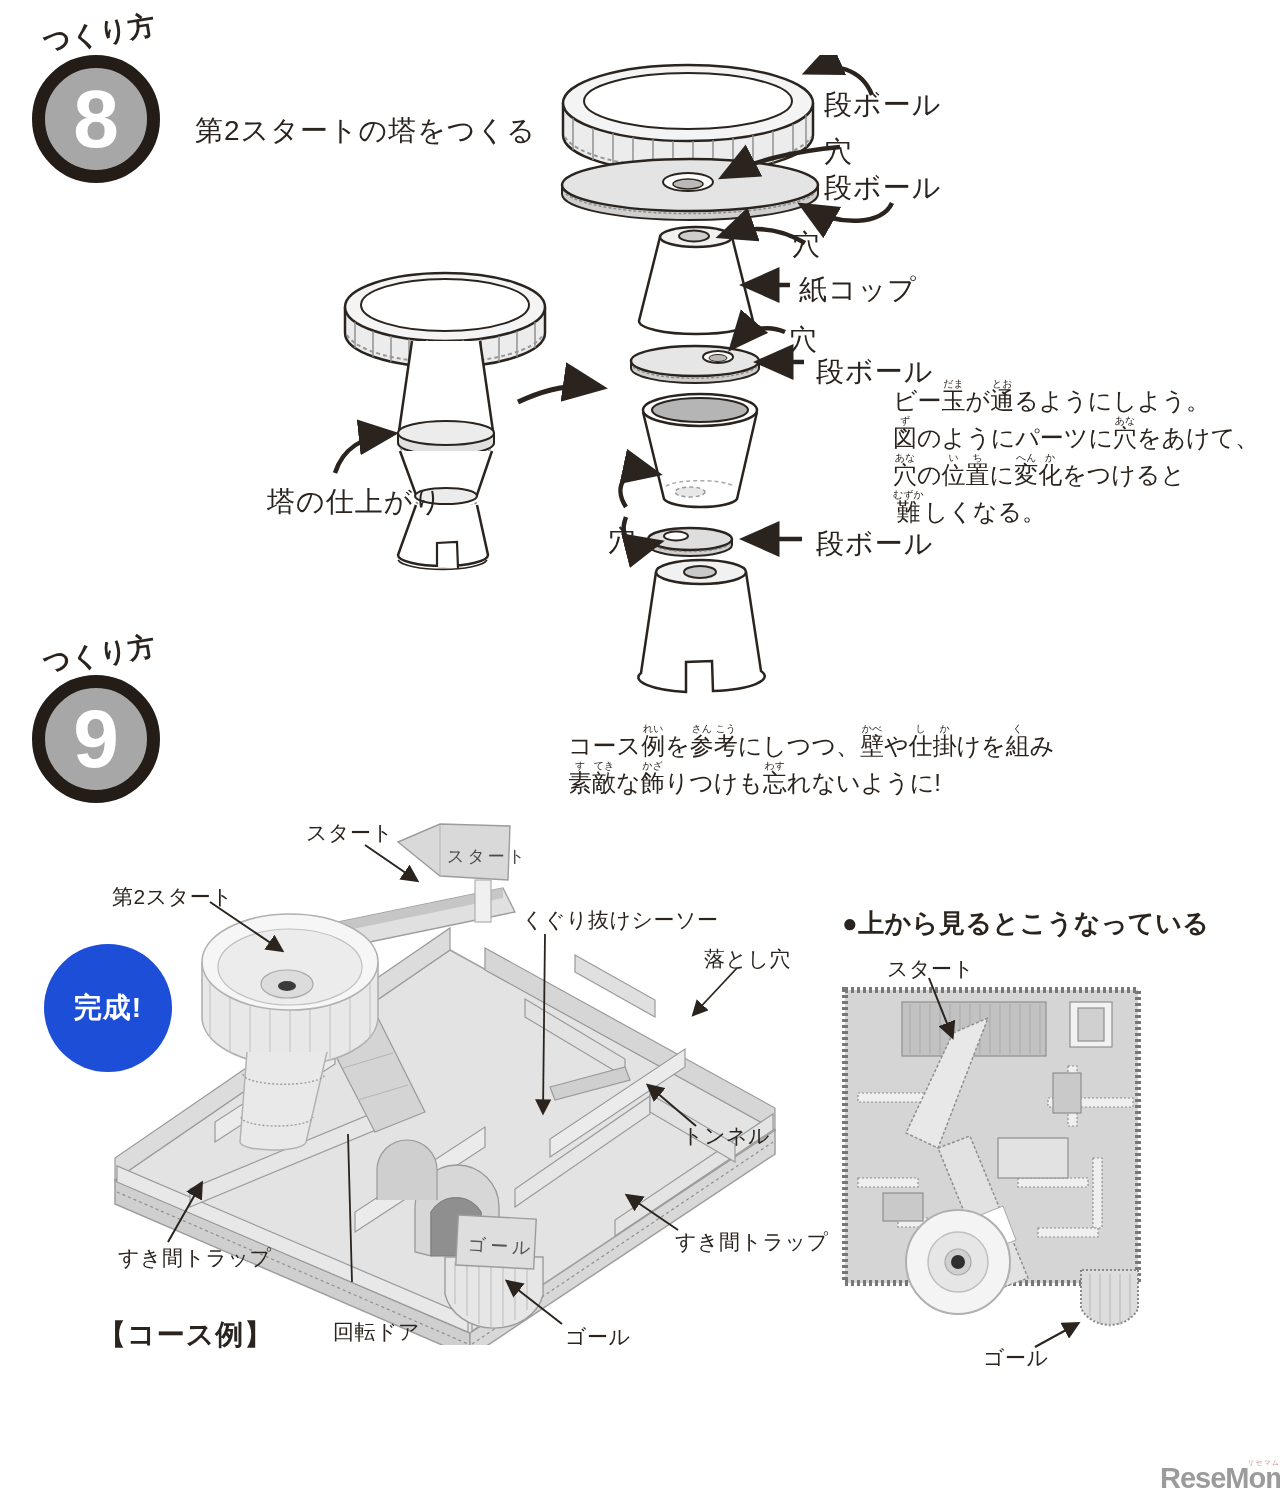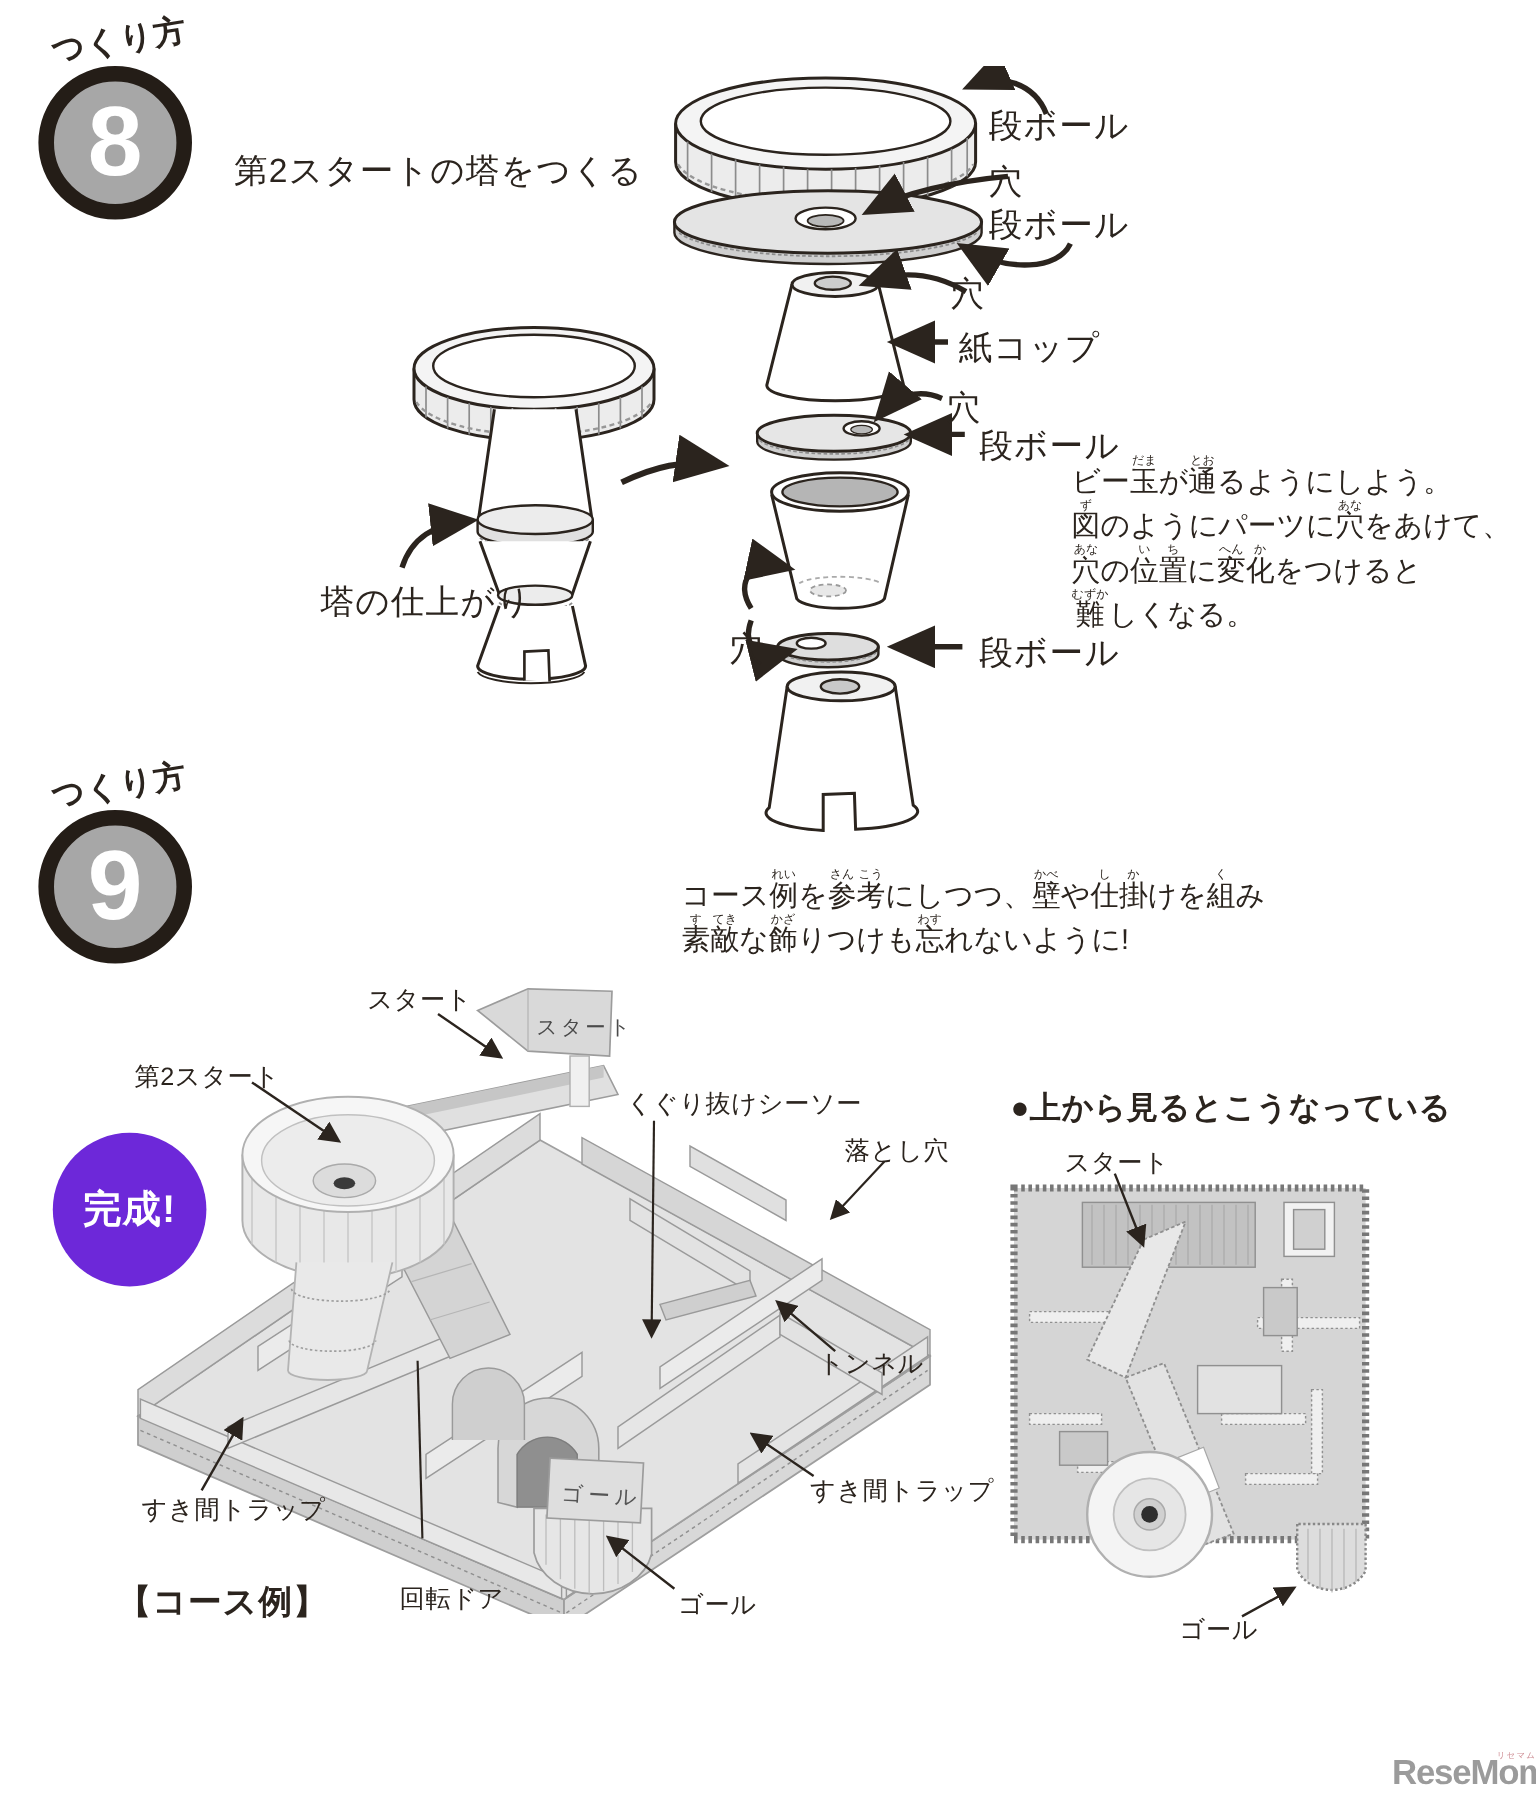--- a/index.html
+++ b/index.html
@@ -11,40 +11,40 @@
   .badge{position:absolute;width:102px;height:102px;border:13px solid #241d17;border-radius:50%;
          background:#a7a7a7;display:flex;align-items:center;justify-content:center;}
   .badge span{color:#fff;font-size:82px;font-weight:900;line-height:1;}
   .title{position:absolute;font-size:28px;letter-spacing:1px;white-space:nowrap;}
   .lbl{position:absolute;font-size:21px;letter-spacing:0.5px;white-space:nowrap;}
   .plbl{position:absolute;font-size:28px;letter-spacing:1px;white-space:nowrap;}
   .desc{position:absolute;white-space:nowrap;}
   .jline{height:37px;line-height:37px;font-size:24px;white-space:nowrap;}
   .jline ruby{ruby-align:center;line-height:37px;}
   .jline rt{font-size:10px;letter-spacing:0;}
-  .done{position:absolute;width:128px;height:128px;border-radius:50%;background:#6d28d9;
+  .done{position:absolute;width:128px;height:128px;border-radius:50%;background:#1d4ed8;
         display:flex;align-items:center;justify-content:center;color:#fff;
-        font-size:32px;font-weight:900;letter-spacing:1px;}
+        font-size:28px;font-weight:900;letter-spacing:1px;}
   .caption{position:absolute;font-size:28px;font-weight:900;letter-spacing:1px;white-space:nowrap;}
   .tvhead{position:absolute;font-size:26px;font-weight:900;letter-spacing:0.5px;white-space:nowrap;text-align:center;}
   .logo{position:absolute;width:130px;height:40px;}
   .logo .main{font-size:29px;font-weight:900;color:#9b9b9b;letter-spacing:-1px;}
   .logo .ruby{position:absolute;top:-4px;right:10px;font-size:7px;color:#cf8f96;letter-spacing:1px;}
   svg{display:block;}
 </style>
 </head>
 <body>
 
 <div class="page">
 
   <div class="kicker" style="left:46px;top:24px">つくり方</div>
   <div class="badge" style="left:32px;top:55px">
     <span>8</span>
   </div>
-  <div class="title" style="left:195px;top:124px">第2スタートの塔をつくる</div>
+  <div class="title" style="left:195px;top:112px">第2スタートの塔をつくる</div>
 
   <svg class="abs" style="left:240px;top:255px" width="385" height="380" viewBox="0 0 385 380">
     <defs>
       <marker id="m2" markerWidth="10" markerHeight="10" refX="7" refY="4" orient="auto">
         <path d="M0,0 L9,4 L0,8 Z" fill="#2b241e"></path>
       </marker>
     </defs>
     <g>
       <path d="M105,52 v26 a100,34 0 0 0 200,0 v-26" fill="#ececec" stroke="#2b241e" stroke-width="2.5"></path>
       <ellipse cx="205" cy="52" rx="100" ry="34" fill="#f4f4f4" stroke="#2b241e" stroke-width="2.5"></ellipse>

